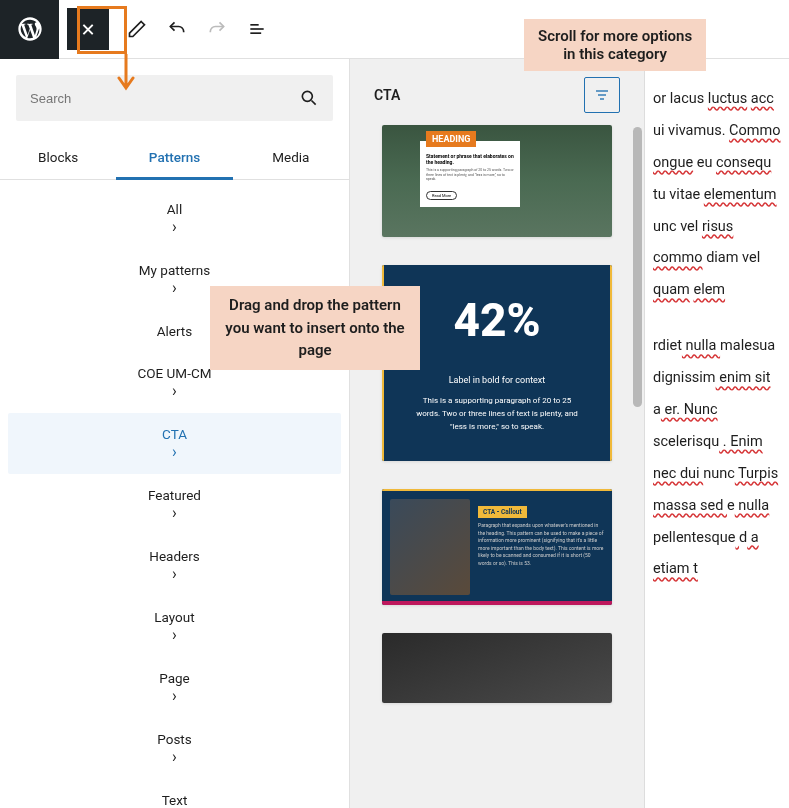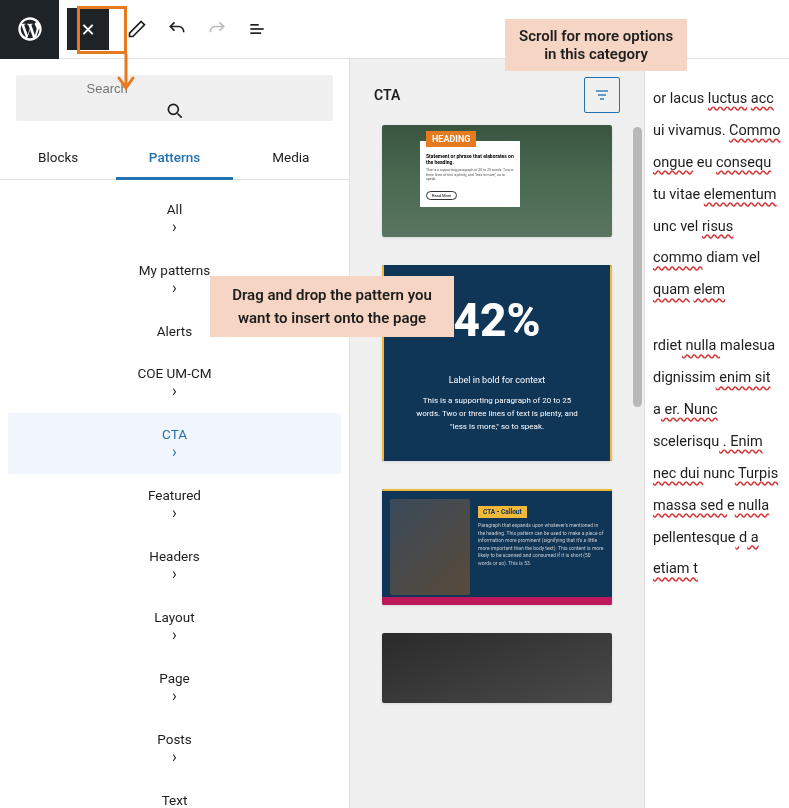--- a/index.html
+++ b/index.html
@@ -11,21 +11,21 @@
   .close-btn { width: 42px; height: 42px; margin: 0 8px; display: flex; align-items: center; justify-content: center; background: #1d2327; color: #fff; font-size: 18px; cursor: pointer; }
   .close-highlight { position: absolute; top: 6px; left: 77px; width: 50px; height: 48px; border: 3px solid #e67a1e; pointer-events: none; z-index: 10; }
   .arrow-down { position: absolute; top: 54px; left: 116px; z-index: 10; }
   .tool-icon { width: 36px; height: 36px; display: flex; align-items: center; justify-content: center; margin: 0 2px; color: #1e1e1e; cursor: pointer; }
   .tool-icon.disabled { color: #bbb; }
   
   .main { display: flex; height: calc(100% - 59px); }
   
   .sidebar { width: 350px; border-right: 1px solid #e0e0e0; display: flex; flex-direction: column; background: #fff; }
   .search-wrap { padding: 16px; background: #fff; }
-  .search-box { display: flex; align-items: center; background: #f0f0f0; border-radius: 2px; padding: 0 14px; height: 46px; flex-direction: column; }
+  .search-box { display: flex; align-items: center; background: #f0f0f0; border-radius: 2px; padding: 0 14px; height: 46px; }
   .search-box input { flex: 1; border: none; background: transparent; font-size: 13px; color: #757575; outline: none; }
   .search-box .sicon { width: 20px; height: 20px; }
   
   .tabs { display: flex; border-bottom: 1px solid #e0e0e0; }
   .tab { flex: 1; text-align: center; padding: 12px 0; font-size: 13.5px; color: #1e1e1e; cursor: pointer; }
   .tab.active { color: #2271b1; border-bottom: 3px solid #2271b1; font-weight: 500; margin-bottom: -1px; }
   
   .cat-list { flex: 1; overflow-y: auto; padding: 8px; }
   .cat-item { display: flex; align-items: center; justify-content: space-between; padding: 13px 12px; font-size: 13.5px; color: #1e1e1e; cursor: pointer; border-radius: 2px; flex-direction: column; }
   .cat-item.selected { background: #f0f6fc; color: #2271b1; }
@@ -42,37 +42,37 @@
   .previews { padding: 0 32px 24px; }
   .pcard { background: #fff; margin-bottom: 28px; border-radius: 2px; overflow: hidden; cursor: grab; box-shadow: 0 1px 3px rgba(0,0,0,0.1); }
   
   .scroll-thumb { position: absolute; right: 2px; top: 68px; width: 9px; height: 280px; background: #b8b8b8; border-radius: 5px; }
   
   .content { flex: 1; padding: 24px 8px 0 8px; font-size: 14.5px; line-height: 2.2; color: #1e1e1e; overflow: hidden; }
   .content p { margin-bottom: 24px; }
   .sq { text-decoration: underline; text-decoration-color: #d63638; text-decoration-style: wavy; text-underline-offset: 3px; }
   
   .callout { position: absolute; background: #f6d5c4; color: #1e1e1e; font-size: 15px; font-weight: 600; padding: 8px 14px; text-align: center; z-index: 20; }
-  .callout.c1 { top: 19px; left: 505px; }
-  .callout.c2 { top: 276px; left: 210px; width: 244px; line-height: 1.5; }
+  .callout.c1 { top: 19px; left: 524px; }
+  .callout.c2 { top: 286px; left: 210px; width: 210px; line-height: 1.5; }
   
   
   .p1 { position: relative; height: 112px; background: linear-gradient(180deg,#3a5540 0%,#4a6a52 50%,#5a7560 100%); }
   .p1-box { position: absolute; left: 38px; top: 16px; background: #fff; width: 100px; padding: 6px; }
   .p1-head { background: #e67a1e; color: #fff; font-size: 9px; font-weight: 700; padding: 3px 6px; display: inline-block; margin-bottom: 3px; position: absolute; top: -10px; }
   .p1-sub { font-size: 5px; font-weight: 700; margin-top: 6px; }
   .p1-txt { font-size: 3.5px; color: #555; margin-top: 3px; line-height: 1.3; }
   .p1-btn { border: 0.5px solid #333; border-radius: 6px; font-size: 4px; padding: 1px 5px; display: inline-block; margin-top: 4px; }
   
   .p2 { background: #0f3557; color: #fff; text-align: center; padding: 28px 16px; border: 2px solid #f0b93a; border-top-width: 0; border-bottom-width: 0; }
   .p2-num { font-size: 46px; font-weight: 800; }
   .p2-label { font-size: 9px; font-weight: 400; margin-top: 28px; }
   .p2-txt { font-size: 8px; margin-top: 10px; line-height: 1.6; padding: 0 10px; }
   
-  .p3 { background: #0f3557; height: 116px; position: relative; padding: 8px; border-top: 2px solid #f0b93a; border-bottom: 8px solid #be185d; display: flex; gap: 8px; }
+  .p3 { background: #0f3557; height: 116px; position: relative; padding: 8px; border-top: 2px solid #f0b93a; border-bottom: 4px solid #be185d; display: flex; gap: 8px; }
   .p3-img { width: 80px; height: 96px; background: linear-gradient(135deg,#3a4a5a,#5a4a3a); border-radius: 2px; }
   .p3-txt { flex:1; }
   .p3-head { background: #f0b93a; color: #0f3557; font-size: 6.5px; font-weight: 700; padding: 2px 5px; display: inline-block; margin-bottom: 4px; }
   .p3-body { color: #ccc; font-size: 5px; line-height: 1.5; }
   
   .p4 { height: 70px; background: linear-gradient(160deg,#2a2a2a,#4a4a4a); }
 </style>
 </head>
 <body>
 

